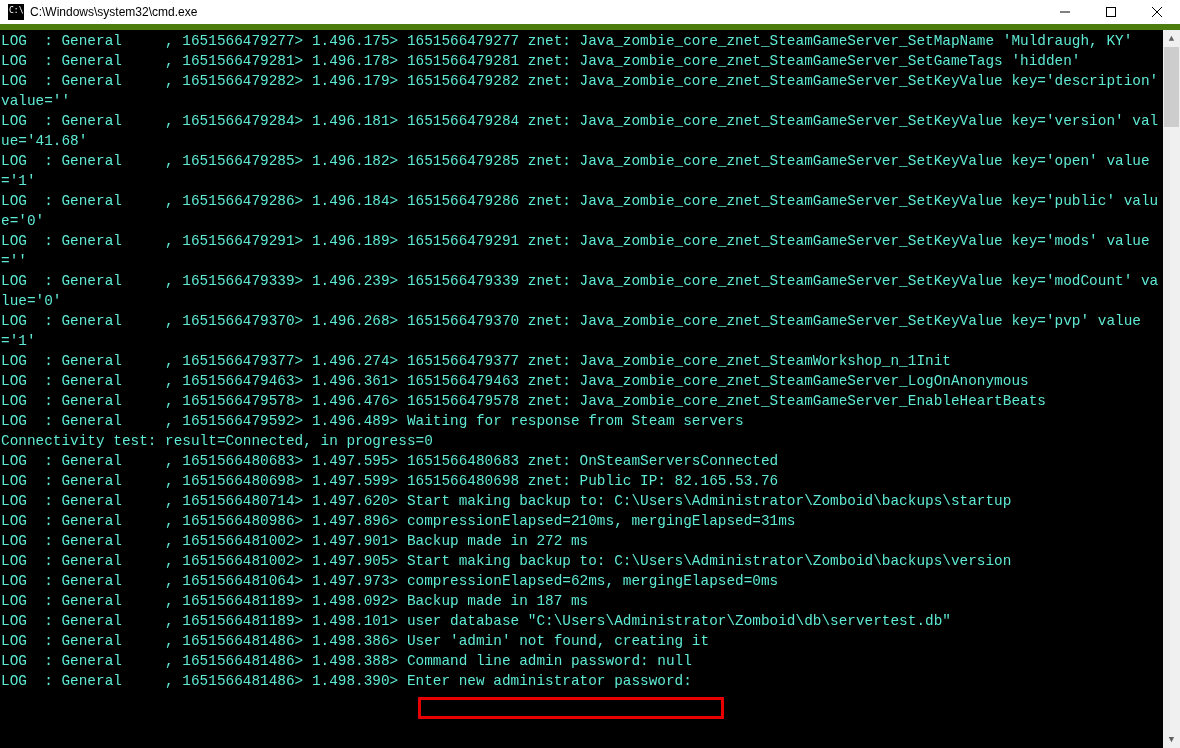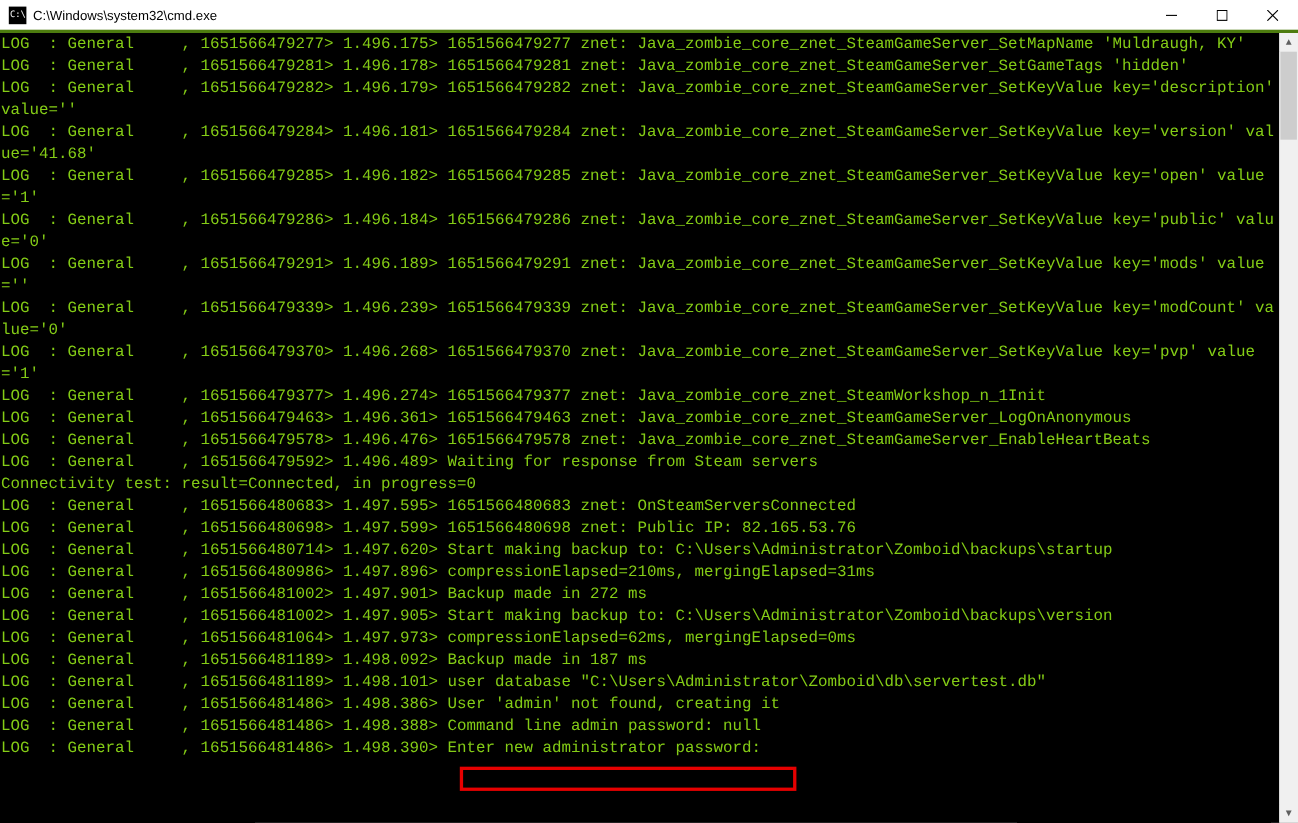--- a/index.html
+++ b/index.html
@@ -9,21 +9,21 @@
     width: 1180px;
     height: 748px;
     overflow: hidden;
     position: relative;
   }
   .titlebar {
     height: 30px;
     background: #fff;
     display: flex;
     align-items: center;
-    border-bottom: 3px solid #4d7c0f;
+    border-bottom: 6px solid #4d7c0f;
     user-select: none;
   }
   .titlebar .icon {
     width: 16px;
     height: 16px;
     margin: 0 6px 0 8px;
     background: #000;
     position: relative;
     display: inline-block;
   }
@@ -60,21 +60,21 @@
 
   .terminal-wrap {
     position: relative;
     width: 100%;
     height: calc(100% - 30px);
     background: #000;
     display: flex;
   }
   .terminal {
     background: #000;
-    color: #84cc16;
+    color: #5eead4;
     font-size: 14.4px;
     line-height: 20px;
     white-space: pre-wrap;
     word-break: break-all;
     padding: 1px 0 0 1px;
     flex: 1;
     overflow: hidden;
     font-family: Consolas, "Courier New", monospace;
   }
   .scrollbar {

